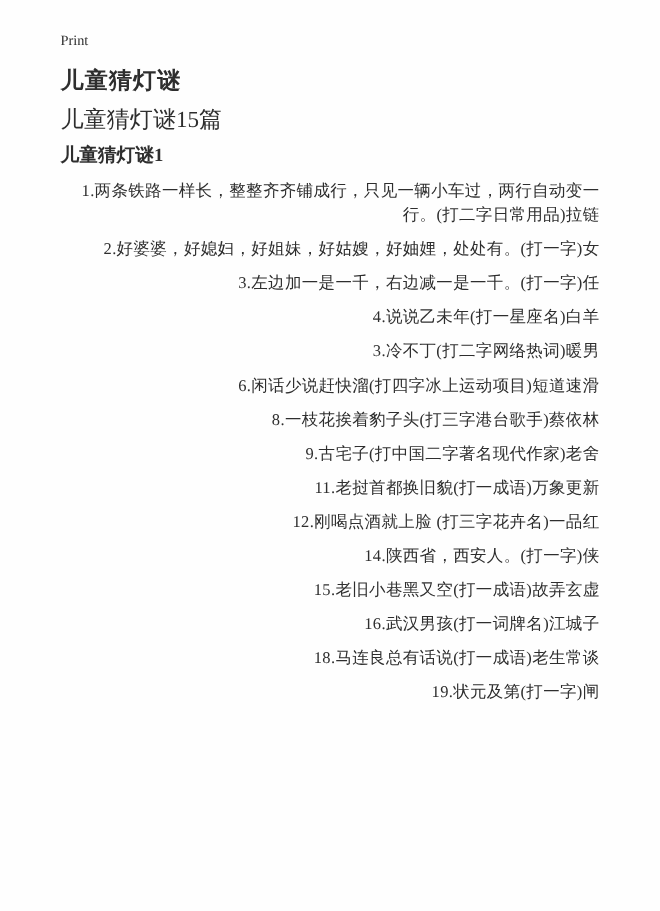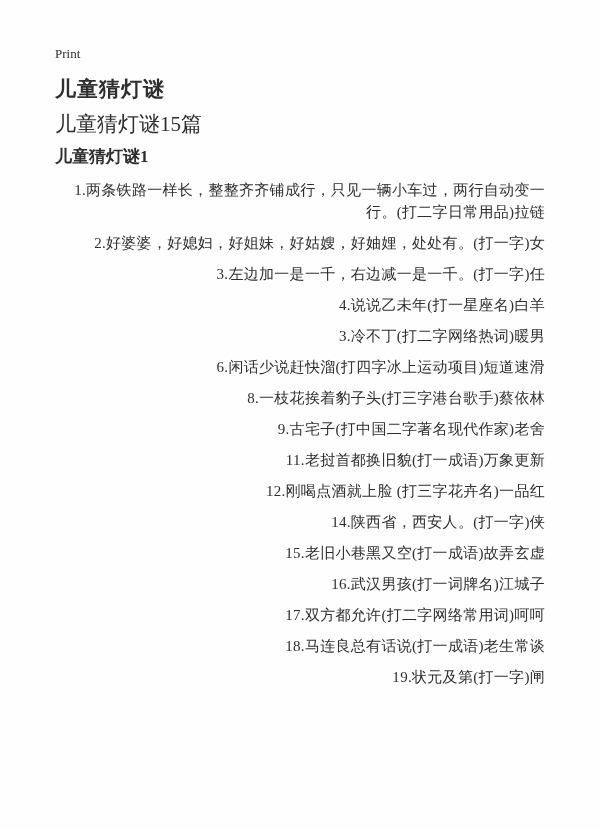--- a/index.html
+++ b/index.html
@@ -11,21 +11,21 @@
     position: relative;
     width: 600px;
     height: 828px;
     background: #fefefe;
     color: #2e2e2e;
     font-family: "Liberation Serif", "DejaVu Serif", serif;
     overflow: hidden;
     box-sizing: border-box;
   }
   .content {
-    padding: 44px 55px 0 55px;
+    padding: 28px 55px 0 55px;
     font-family: Liberation Serif, serif;
   }
   .print-link {
     font-size: 13px;
     color: #2e2e2e;
     text-decoration: none;
     display: inline-block;
     cursor: pointer;
     line-height: 16px;
   }
@@ -80,18 +80,17 @@
         <p>4.说说乙未年(打一星座名)白羊</p>
         <p>3.冷不丁(打二字网络热词)暖男</p>
         <p>6.闲话少说赶快溜(打四字冰上运动项目)短道速滑</p>
         <p>8.一枝花挨着豹子头(打三字港台歌手)蔡依林</p>
         <p>9.古宅子(打中国二字著名现代作家)老舍</p>
         <p>11.老挝首都换旧貌(打一成语)万象更新</p>
         <p>12.刚喝点酒就上脸 (打三字花卉名)一品红</p>
         <p>14.陕西省，西安人。(打一字)侠</p>
         <p>15.老旧小巷黑又空(打一成语)故弄玄虚</p>
         <p>16.武汉男孩(打一词牌名)江城子</p>
-        <p>17.双方都允许(打二字网络常用词)呵呵</p>
         <p>18.马连良总有话说(打一成语)老生常谈</p>
         <p>19.状元及第(打一字)闸</p>
       </div>
   </div>
 </div>
 
 </body></html>

